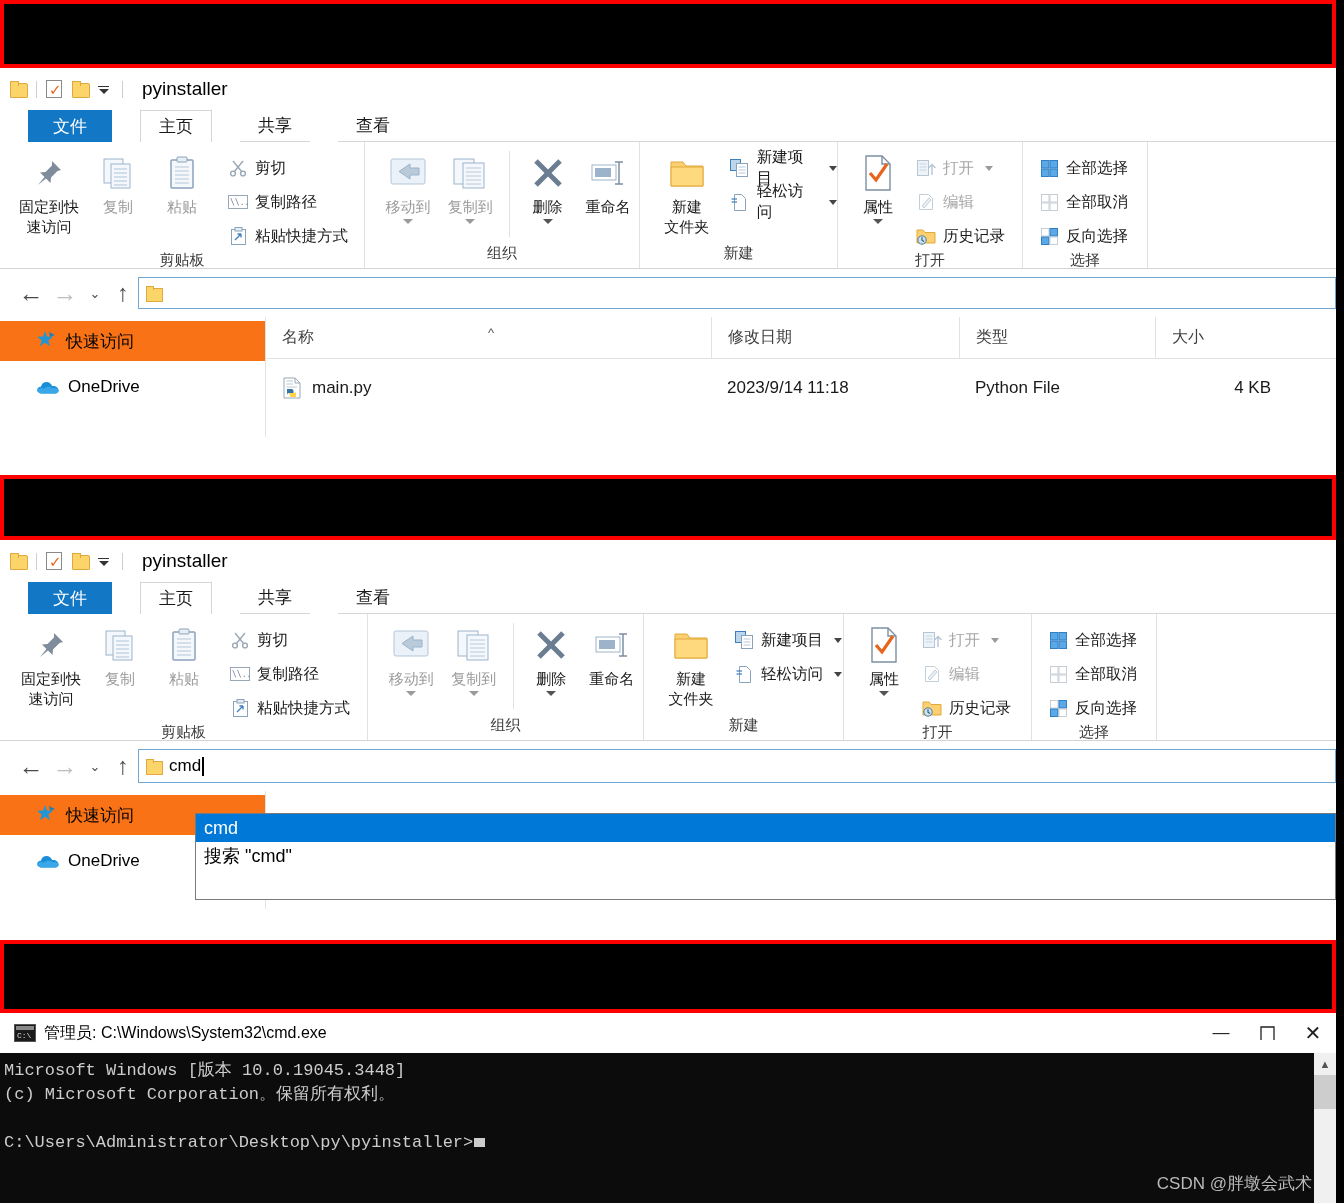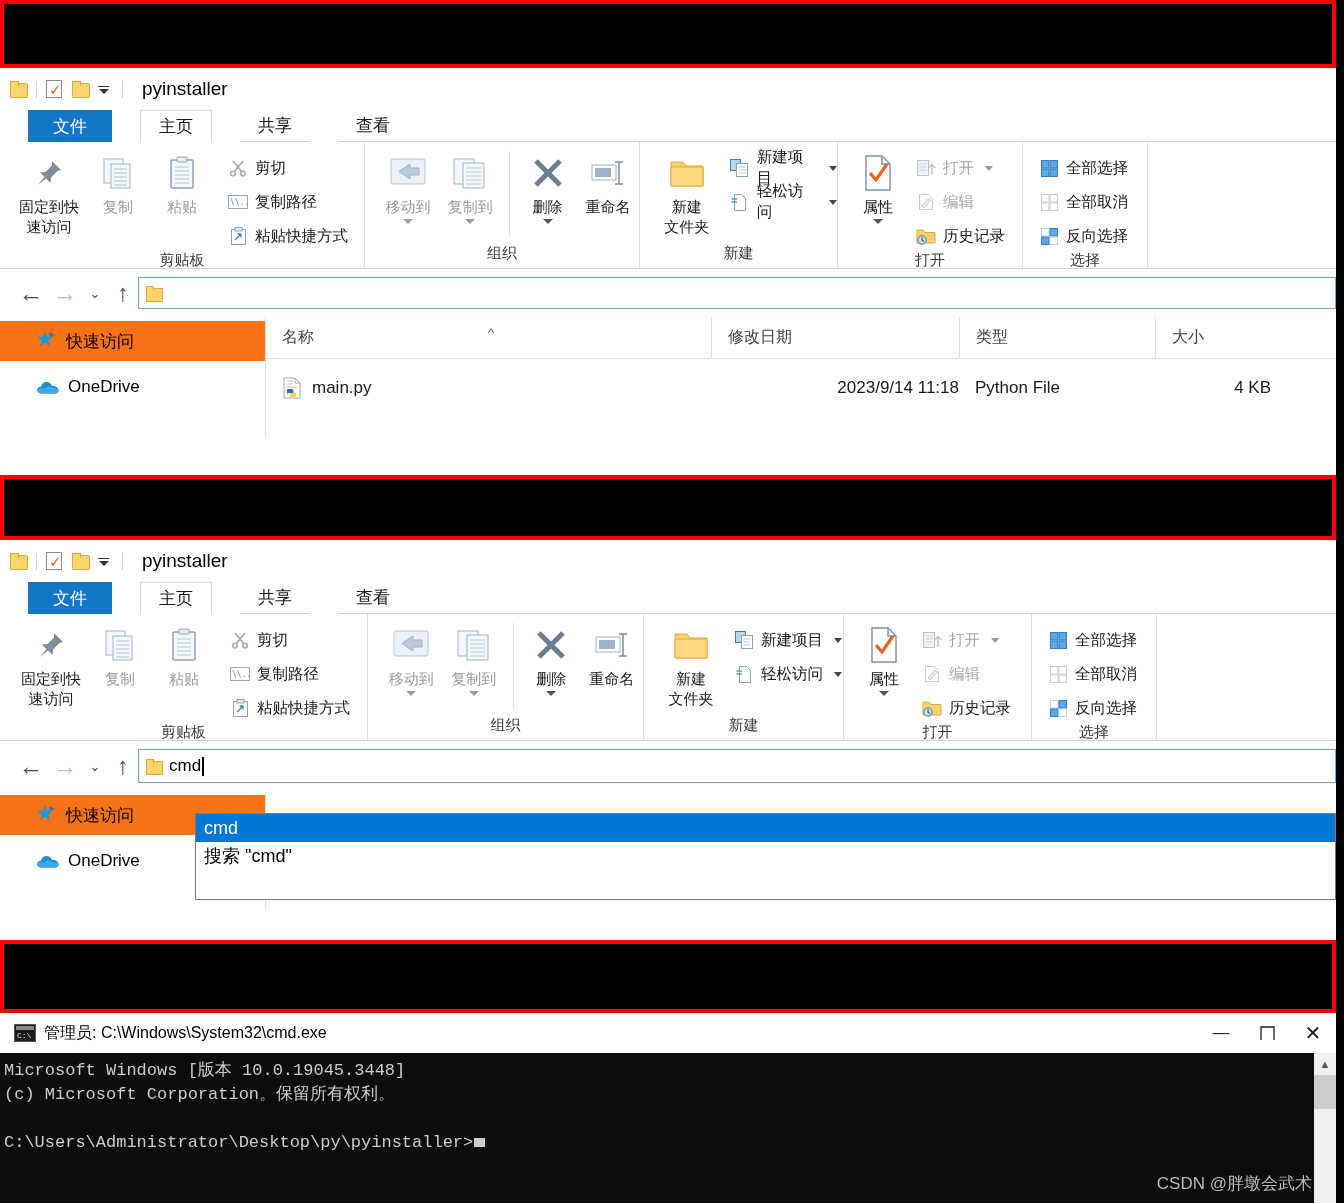--- a/index.html
+++ b/index.html
@@ -117,21 +117,21 @@
   .colhdr { height:42px; display:flex; align-items:center; border-bottom:1px solid #e2e2e2; font-size:16px; color:#3f3f3f; position:relative;}
   .colhdr > div { padding-left:16px; position:relative; height:100%; display:flex; align-items:center;}
   .colhdr > div + div { border-left:1px solid #e2e2e2; }
   .c-name { width:445px; }
   .c-date { width:248px; }
   .c-type { width:196px; }
   .c-size { width:138px; }
   .sortmark { position:absolute; left:222px; top:8px; font-size:13px; color:#5b5b5b;}
   .filerow { height:46px; display:flex; align-items:center; font-size:17px; color:#1a1a1a;}
   .filerow .f-name { width:445px; padding-left:16px; display:flex; align-items:center; gap:10px;}
-  .filerow .f-date { width:248px; padding-left:16px;text-align:right;}
+  .filerow .f-date { width:248px; padding-left:16px;}
   .filerow .f-type { width:196px; padding-left:16px;}
   .filerow .f-size { width:138px; text-align:right; padding-right:22px;}
   .pyicon { width:20px; height:22px; position:relative; flex:none;}
 
   
   .acdrop {
     position:absolute; background:#fff; border:1px solid #7a7a7a;
     z-index:50;
   }
   .acitem { height:28px; display:flex; align-items:center; padding-left:8px; font-size:18px; color:#000;}

